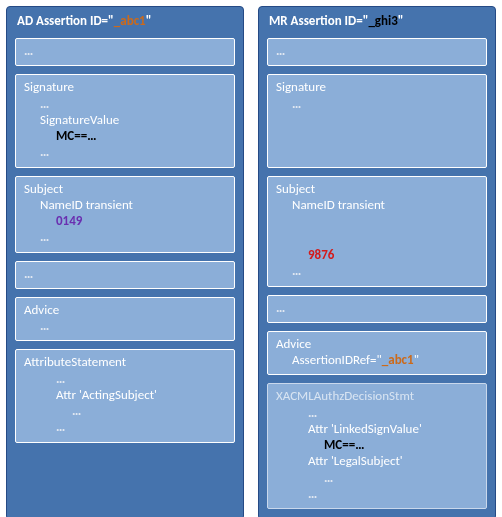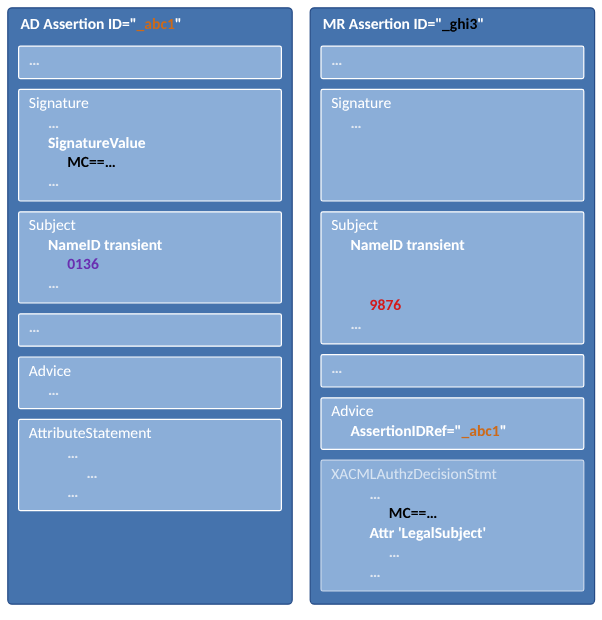--- a/index.html
+++ b/index.html
@@ -56,21 +56,21 @@
     line-height: 1.25;
   }
   .block.muted-border { border-color: #c9d8ec; color: #3c5d91; }
   .block .hdr { color: #ffffff; font-weight: 400; }
 
   .ell { color: #e0e7f1; font-weight: 600; }
   .sub1 { padding-left: 16px; }
   .sub2 { padding-left: 32px; }
   .sub3 { padding-left: 48px; }
 
-  .k-white { color: #ffffff; font-weight: 700; }
+  .k-white { color: #ffffff; font-weight: 400; }
   .k-black { color: #000000; font-weight: 700; }
   .v-purple { color: #6a2fb0; font-weight: 800; }
   .v-red { color: #d31b1b; font-weight: 800; margin-top: 34px; }
 
   .xacml .hdr { color: #d8e4f2; }
 </style>
 </head>
 <body>
 
 <div class="canvas">
@@ -88,36 +88,37 @@
       <div class="hdr">Signature</div>
       <div class="sub1 ell">…</div>
       <div class="sub1 k-white">SignatureValue</div>
       <div class="sub2 k-black">MC==…</div>
       <div class="sub1 ell">…</div>
     </div>
 
     <div class="block">
       <div class="hdr">Subject</div>
       <div class="sub1 k-white">NameID transient</div>
-      <div class="sub2 v-purple">0136</div>
+      <div class="sub2 v-purple">0149</div>
       <div class="sub1 ell">…</div>
     </div>
 
     <div class="block">
       <span class="ell">…</span>
     </div>
 
     <div class="block">
       <div class="hdr">Advice</div>
       <div class="sub1 ell">…</div>
     </div>
 
     <div class="block">
       <div class="hdr">AttributeStatement</div>
       <div class="sub2 ell">…</div>
+      <div class="sub2 k-white">Attr 'ActingSubject'</div>
       <div class="sub3 ell">…</div>
       <div class="sub2 ell">…</div>
     </div>
   </div>
 
   <div class="assertion">
     <div class="title-line">
       <span>MR Assertion  ID="</span><span class="id-val id-color-black">_ghi3</span><span>"</span>
     </div>
 
@@ -147,20 +148,21 @@
     <div class="block">
       <div class="hdr">Advice</div>
       <div class="sub1">
         <span class="k-white">AssertionIDRef="</span><span class="id-color-orange" style="font-weight:700">_abc1</span><span class="k-white">"</span>
       </div>
     </div>
 
     <div class="block muted-border xacml">
       <div class="hdr">XACMLAuthzDecisionStmt</div>
       <div class="sub2 ell">…</div>
+      <div class="sub2 k-white">Attr 'LinkedSignValue'</div>
       <div class="sub3 k-black">MC==…</div>
       <div class="sub2 k-white">Attr 'LegalSubject'</div>
       <div class="sub3 ell">…</div>
       <div class="sub2 ell">…</div>
     </div>
   </div>
 
 </div>
 
 </body></html>

